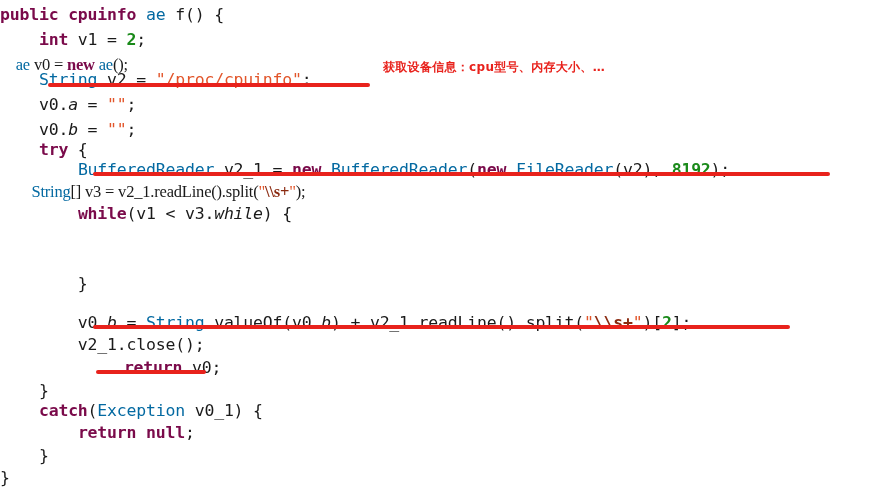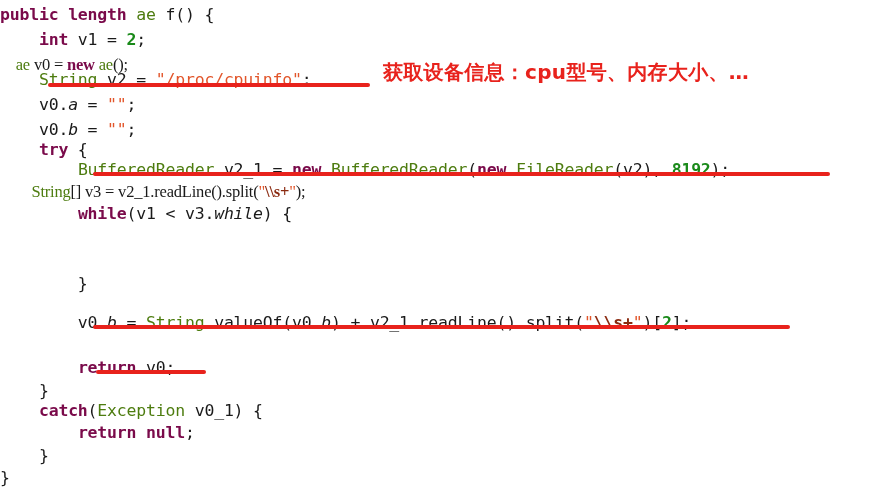--- a/index.html
+++ b/index.html
@@ -27,52 +27,52 @@
     white-space: pre;
     font-family: "DejaVu Sans Mono", "Liberation Mono", monospace;
     font-size: 16.5px;
     line-height: 25px;
     letter-spacing: -0.2px;
     color: #1a1a1a;
   }
 
   
   .kw       { color: #7a0a4a; font-weight: bold; }   
-  .type     { color: #4d7c0f; }                       
+  .type     { color: #0369a1; }                       
   .num      { color: #1a8a1a; font-weight: bold; }    
   .str      { color: #e2552a; }                       
   .esc      { color: #8a2a10; font-weight: bold; }    
   .fld      { font-style: italic; color: #1a1a1a; }   
   .plain    { color: #1a1a1a; }
 
   
   .annot-underline {
     position: absolute;
     height: 4px;
     background: #e8221c;
     border-radius: 2px;
   }
 
   
   .annot-note {
     position: absolute;
     white-space: pre;
     color: #e8221c;
     font-weight: bold;
-    font-size: 20px;
+    font-size: 12px;
     font-family: "DejaVu Sans", "Liberation Sans", sans-serif;
     letter-spacing: 0.3px;
   }
 </style>
 </head>
 <body>
 
 <div id="code-viewer">
 
-  <div class="code-line" style="top:2px;"><span class="kw">public</span><span class="plain"> </span><span class="kw">length</span><span class="plain"> </span><span class="type">ae</span><span class="plain"> f() {</span></div>
+  <div class="code-line" style="top:2px;"><span class="kw">public</span><span class="plain"> </span><span class="kw">cpuinfo</span><span class="plain"> </span><span class="type">ae</span><span class="plain"> f() {</span></div>
 
   <div class="code-line" style="top:27px;"><span class="plain">    </span><span class="kw">int</span><span class="plain"> v1 = </span><span class="num">2</span><span class="plain">;</span></div>
 
   <div class="code-line" style="top:52px;font-family:Liberation Serif, serif;"><span class="plain">    </span><span class="type">ae</span><span class="plain"> v0 = </span><span class="kw">new</span><span class="plain"> </span><span class="type">ae</span><span class="plain">();</span></div>
 
   <div class="code-line" style="top:67px;"><span class="plain">    </span><span class="type">String</span><span class="plain"> v2 = </span><span class="str">"/proc/cpuinfo"</span><span class="plain">;</span></div>
 
   <div class="code-line" style="top:92px;"><span class="plain">    v0.</span><span class="fld">a</span><span class="plain"> = </span><span class="str">""</span><span class="plain">;</span></div>
 
   <div class="code-line" style="top:117px;"><span class="plain">    v0.</span><span class="fld">b</span><span class="plain"> = </span><span class="str">""</span><span class="plain">;</span></div>
@@ -84,22 +84,23 @@
   <div class="code-line" style="top:179px;font-family:Liberation Serif, serif;"><span class="plain">        </span><span class="type">String</span><span class="plain">[] v3 = v2_1.readLine().split(</span><span class="str">"</span><span class="esc">\\s+</span><span class="str">"</span><span class="plain">);</span></div>
 
   <div class="code-line" style="top:201px;"><span class="plain">        </span><span class="kw">while</span><span class="plain">(v1 &lt; v3.</span><span class="fld">while</span><span class="plain">) {</span></div>
 
 
 
   <div class="code-line" style="top:271px;"><span class="plain">        }</span></div>
 
   <div class="code-line" style="top:310px;"><span class="plain">        v0.</span><span class="fld">b</span><span class="plain"> = </span><span class="type">String</span><span class="plain">.valueOf(v0.</span><span class="fld">b</span><span class="plain">) + v2_1.readLine().split(</span><span class="str">"</span><span class="esc">\\s+</span><span class="str">"</span><span class="plain">)[</span><span class="num">2</span><span class="plain">];</span></div>
 
+  <div class="code-line" style="top:332px;"><span class="plain">        v2_1.close();</span></div>
 
-  <div class="code-line" style="top:355px;"><span class="plain">        </span><span class="kw">return</span><span class="plain"> v0;</span></div>
+  <div class="code-line" style="top:355px;padding-left:46px;"><span class="plain">        </span><span class="kw">return</span><span class="plain"> v0;</span></div>
 
   <div class="code-line" style="top:378px;"><span class="plain">    }</span></div>
 
   <div class="code-line" style="top:398px;"><span class="plain">    </span><span class="kw">catch</span><span class="plain">(</span><span class="type">Exception</span><span class="plain"> v0_1) {</span></div>
 
   <div class="code-line" style="top:420px;"><span class="plain">        </span><span class="kw">return</span><span class="plain"> </span><span class="kw">null</span><span class="plain">;</span></div>
 
   <div class="code-line" style="top:443px;"><span class="plain">    }</span></div>
 
   <div class="code-line" style="top:465px;"><span class="plain">}</span></div>

